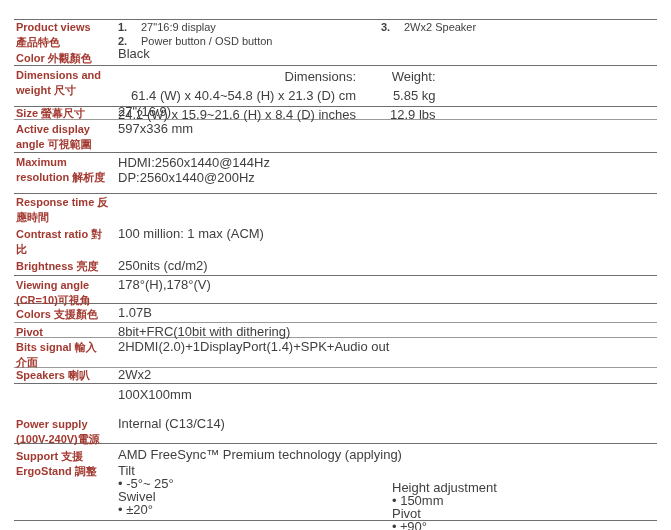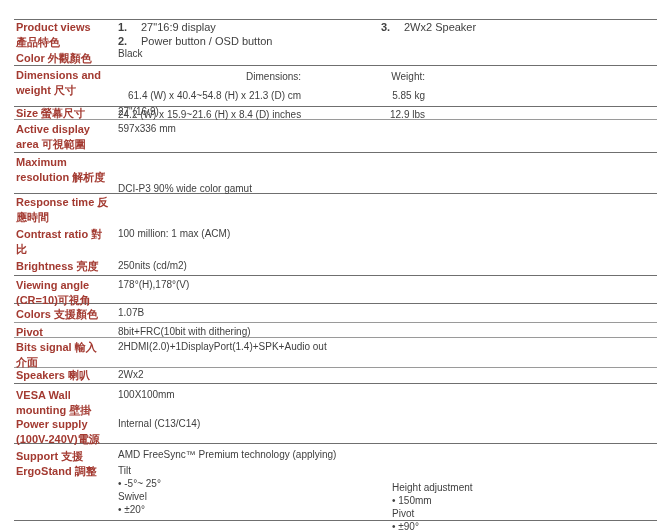--- a/index.html
+++ b/index.html
@@ -28,21 +28,21 @@
     width: 102px;
     color: #a33a31;
     font-weight: bold;
     font-size: 11px;
     line-height: 15px;
     white-space: pre-line;
   }
   .val {
     position: absolute;
     color: #3f3f3f;
-    font-size: 10px;
+    font-size: 13px;
     line-height: 14px;
     white-space: pre-line;
   }
   .lh12 { line-height: 19px; text-align: right; }
   .lh13 { line-height: 13px; }
   .lh15 { line-height: 15px; }
   .num {
     display: inline-block;
     width: 23px;
     font-weight: bold;
@@ -95,26 +95,27 @@
 61.4 (W) x 40.4~54.8 (H) x 21.3 (D) cm
 24.2 (W) x 15.9~21.6 (H) x 8.4 (D) inches</div>
   <div class="val lh12" style="left:390px; top:67px">Weight:
 5.85 kg
 12.9 lbs</div>
 
   <div class="lbl" style="top:106px">Size 螢幕尺寸</div>
   <div class="val" style="left:118px; top:105px">27"(16:9)</div>
 
   <div class="lbl lh15" style="top:122px">Active display
-area 可視範圍</div>
+angle 可視範圍</div>
   <div class="val" style="left:118px; top:122px">597x336 mm</div>
 
   <div class="lbl lh15" style="top:155px">Maximum
 resolution 解析度</div>
-  <div class="val" style="left:118px; top:182px">DCI-P3 90% wide color gamut</div>
+  <div class="val lh15" style="left:118px; top:155px">HDMI:2560x1440@144Hz
+DP:2560x1440@200Hz</div>
 
   <div class="lbl lh15" style="top:195px">Response time 反
 應時間</div>
 
   <div class="lbl lh15" style="top:227px">Contrast ratio 對
 比</div>
   <div class="val" style="left:118px; top:227px">100 million: 1 max (ACM)</div>
 
   <div class="lbl" style="top:259px">Brightness 亮度</div>
   <div class="val" style="left:118px; top:259px">250nits (cd/m2)</div>
@@ -129,22 +130,20 @@
   <div class="lbl" style="top:325px">Pivot</div>
   <div class="val" style="left:118px; top:325px">8bit+FRC(10bit with dithering)</div>
 
   <div class="lbl lh15" style="top:340px">Bits signal 輸入
 介面</div>
   <div class="val" style="left:118px; top:340px">2HDMI(2.0)+1DisplayPort(1.4)+SPK+Audio out</div>
 
   <div class="lbl" style="top:368px">Speakers 喇叭</div>
   <div class="val" style="left:118px; top:368px">2Wx2</div>
 
-  <div class="lbl lh15" style="top:388px">VESA Wall
-mounting 壁掛</div>
   <div class="val" style="left:118px; top:388px">100X100mm</div>
 
   <div class="lbl lh15" style="top:417px">Power supply
 (100V-240V)電源</div>
   <div class="val" style="left:118px; top:417px">Internal (C13/C14)</div>
 
   <div class="lbl" style="top:449px">Support 支援</div>
   <div class="val" style="left:118px; top:448px">AMD FreeSync™ Premium technology (applying)</div>
 
   <div class="lbl" style="top:464px">ErgoStand 調整</div>

